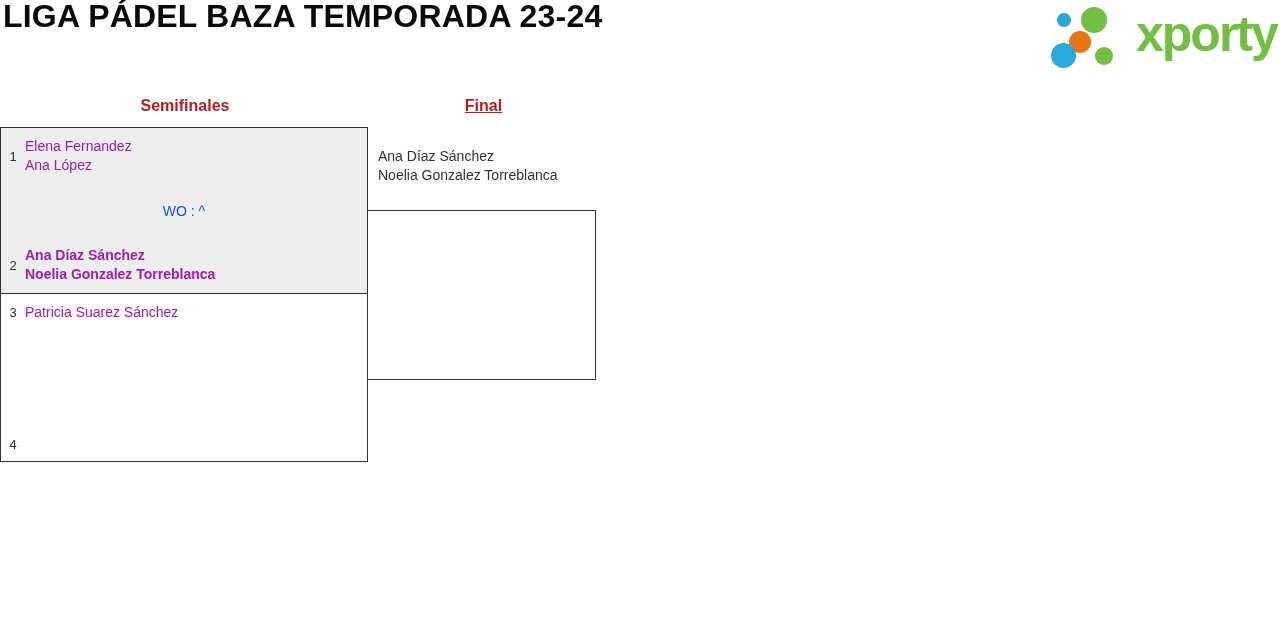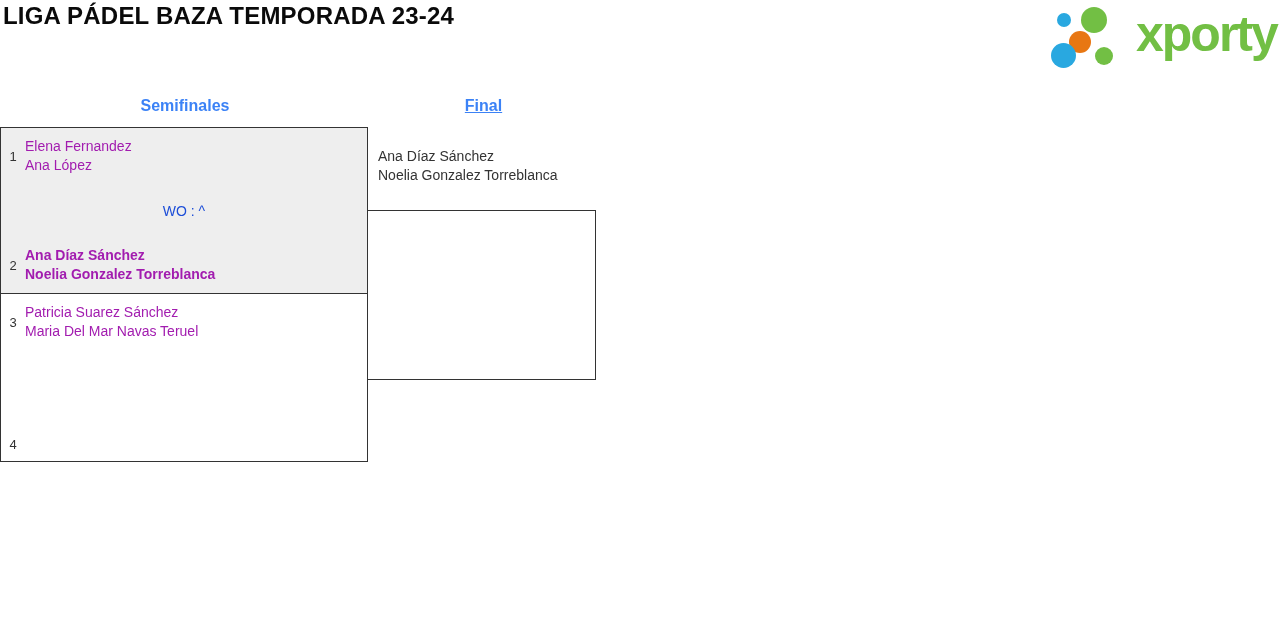--- a/index.html
+++ b/index.html
@@ -8,21 +8,21 @@
     position:relative;
     background:#ffffff;
     font-family:"Liberation Sans", sans-serif;
     overflow:hidden;
     color:#333333;
   }
 
   
   .page-title {
     position:absolute; left:3px; top:0px;
-    font-size:24px; font-weight:700; line-height:32px;
+    font-size:32px; font-weight:700; line-height:32px;
     color:#0a0a0a; letter-spacing:0.2px;
   }
 
   .logo {
     position:absolute; left:1048px; top:0px;
     width:232px; height:74px; cursor:pointer;
   }
   .logo .dot { position:absolute; border-radius:50%; }
   .dot-blue-sm   { left:9px;  top:13px; width:14px; height:14px; background:#29a8e0; }
   .dot-green-lg  { left:33px; top:7px;  width:26px; height:26px; background:#72bf44; }
@@ -31,21 +31,21 @@
   .dot-green-sm  { left:47px; top:47px; width:18px; height:18px; background:#72bf44; }
   .logo-wordmark {
     position:absolute; left:64px; top:2px;
     font-size:50px; line-height:64px; font-weight:700;
     letter-spacing:-2px; color:#72bf44;margin-left:24px;
   }
 
   
   .round-header {
     position:absolute; top:97px;
-    font-size:16px; font-weight:700; color:#3b82f6;
+    font-size:16px; font-weight:700; color:#b91c1c;
     text-align:center;
   }
   .round-header.semis { left:0px;   width:370px; }
   .round-header.final { left:370px; width:227px;text-decoration:underline; }
 
   
   .match {
     position:absolute; left:0px; width:368px;
     border:1px solid #333333;
   }
@@ -117,21 +117,20 @@
       <span>Noelia Gonzalez Torreblanca</span>
     </span>
   </div>
 </div>
 
 <div class="match sf2">
   <div class="team top">
     <span class="seed">3</span>
     <span class="names">
       <span>Patricia Suarez Sánchez</span>
-      <span>Maria Del Mar Navas Teruel</span>
     </span>
   </div>
   <div class="team bottom">
     <span class="seed">4</span>
   </div>
 </div>
 
 <div class="finalist">
   <span>Ana Díaz Sánchez</span>
   <span>Noelia Gonzalez Torreblanca</span>

